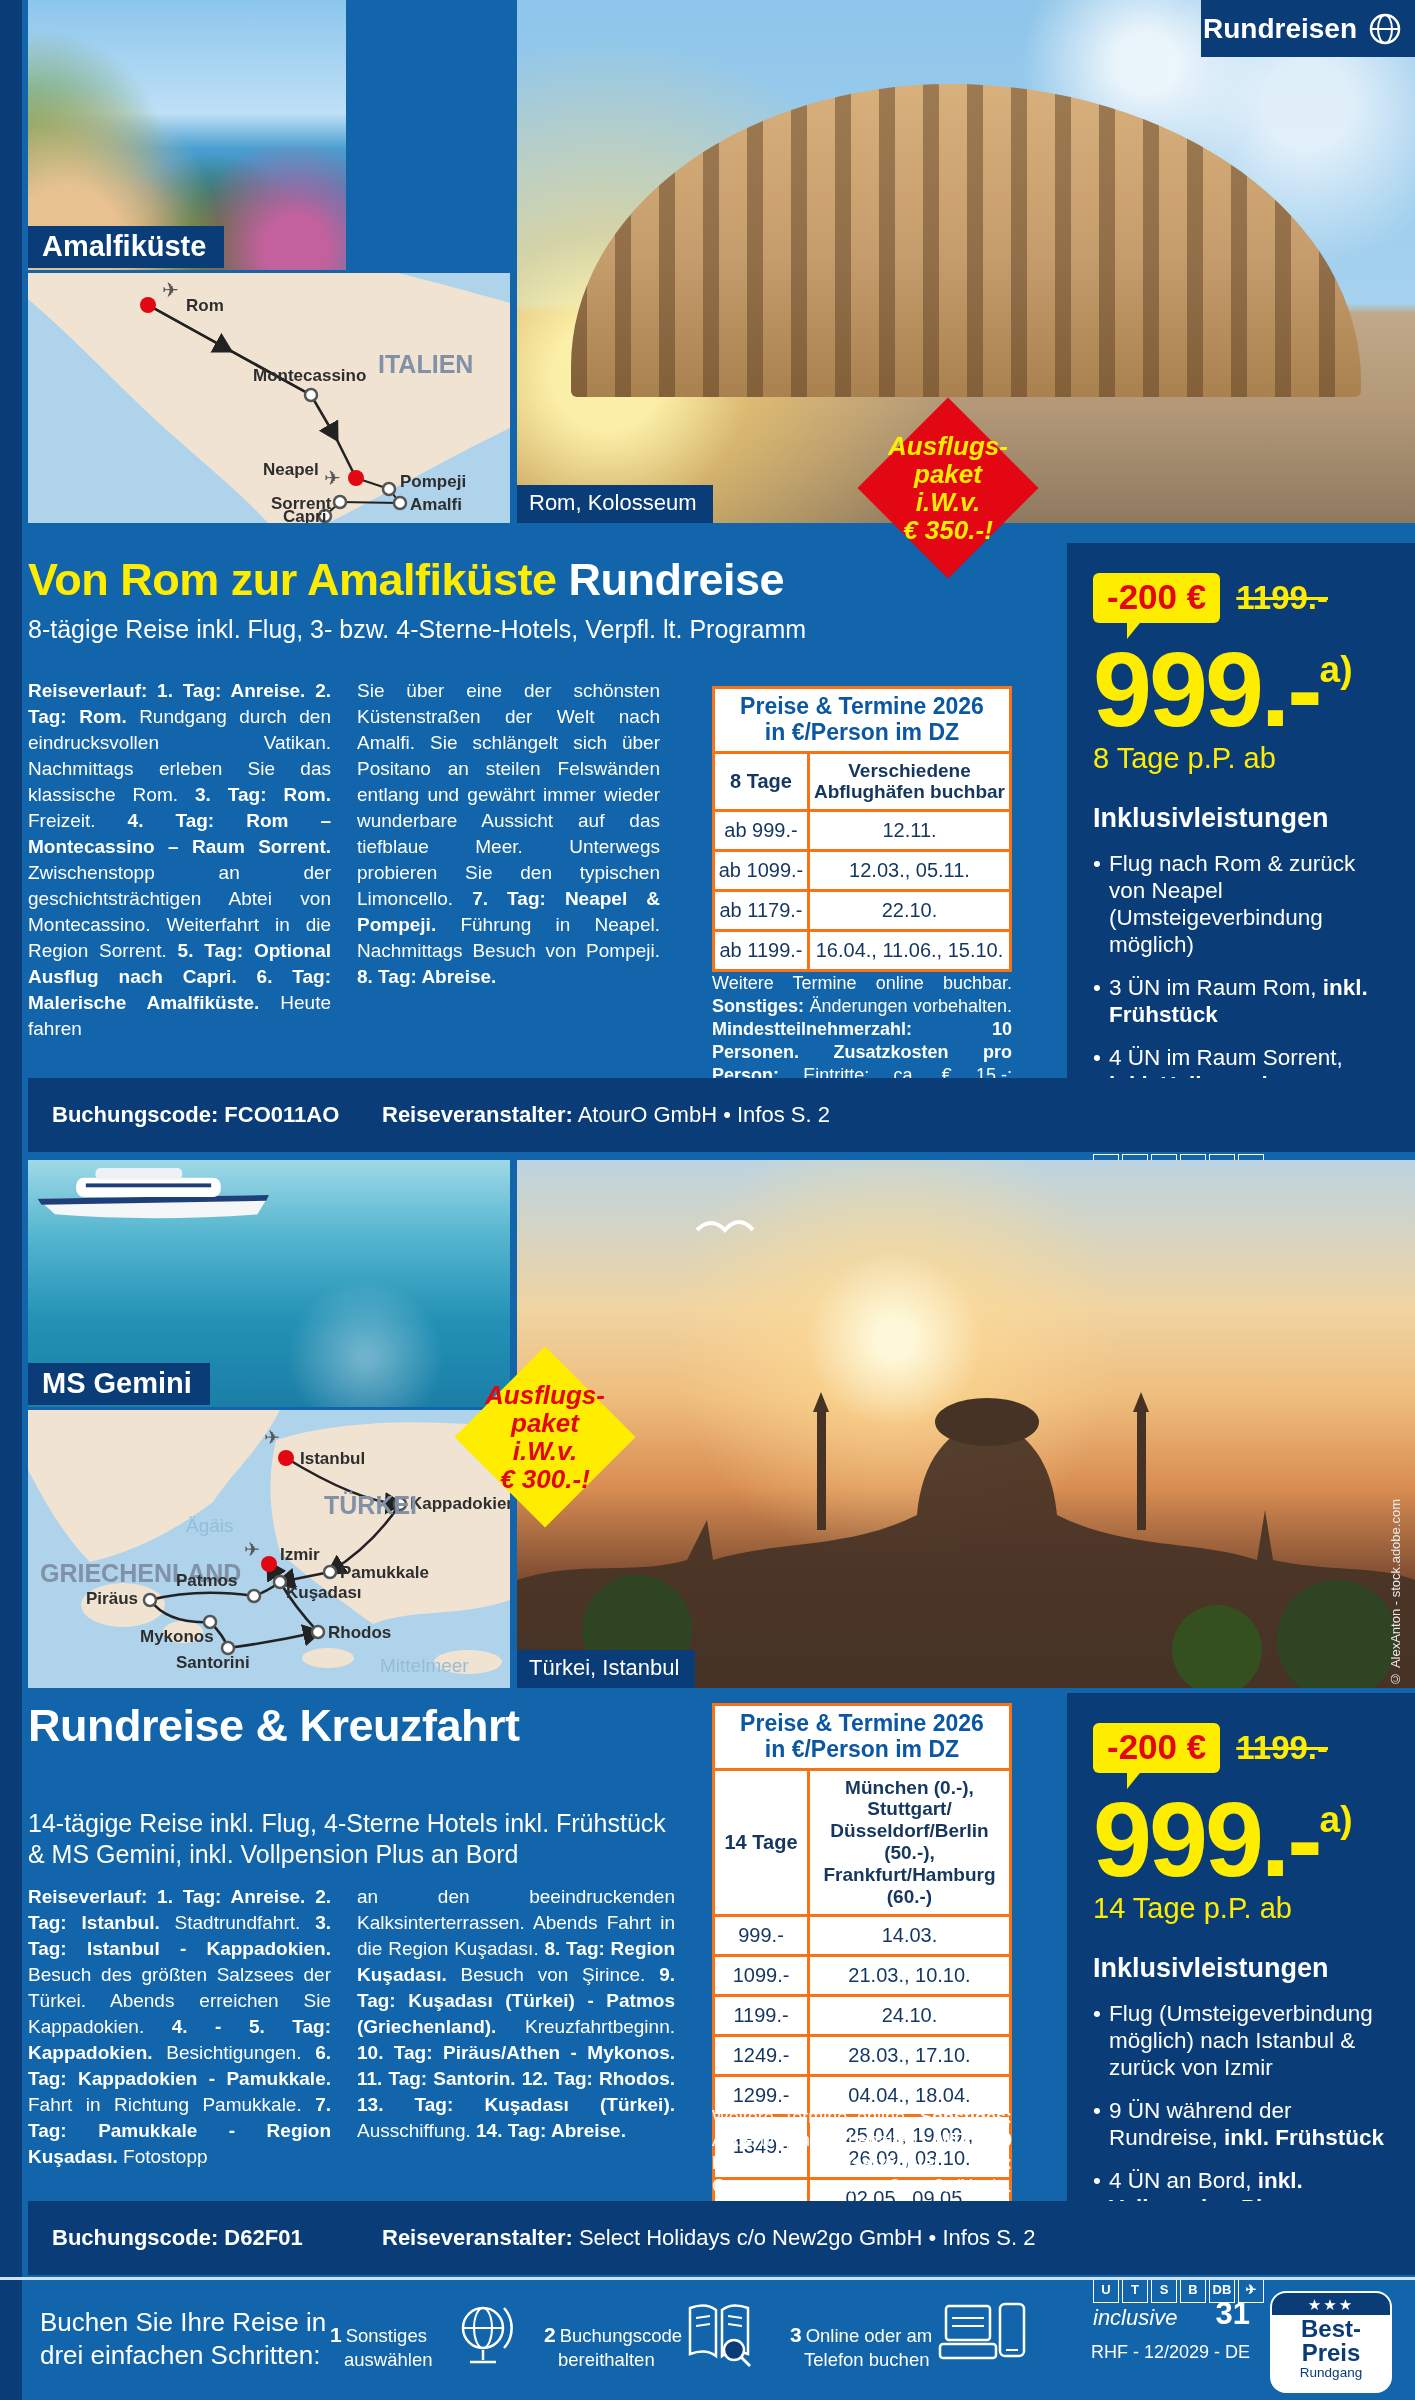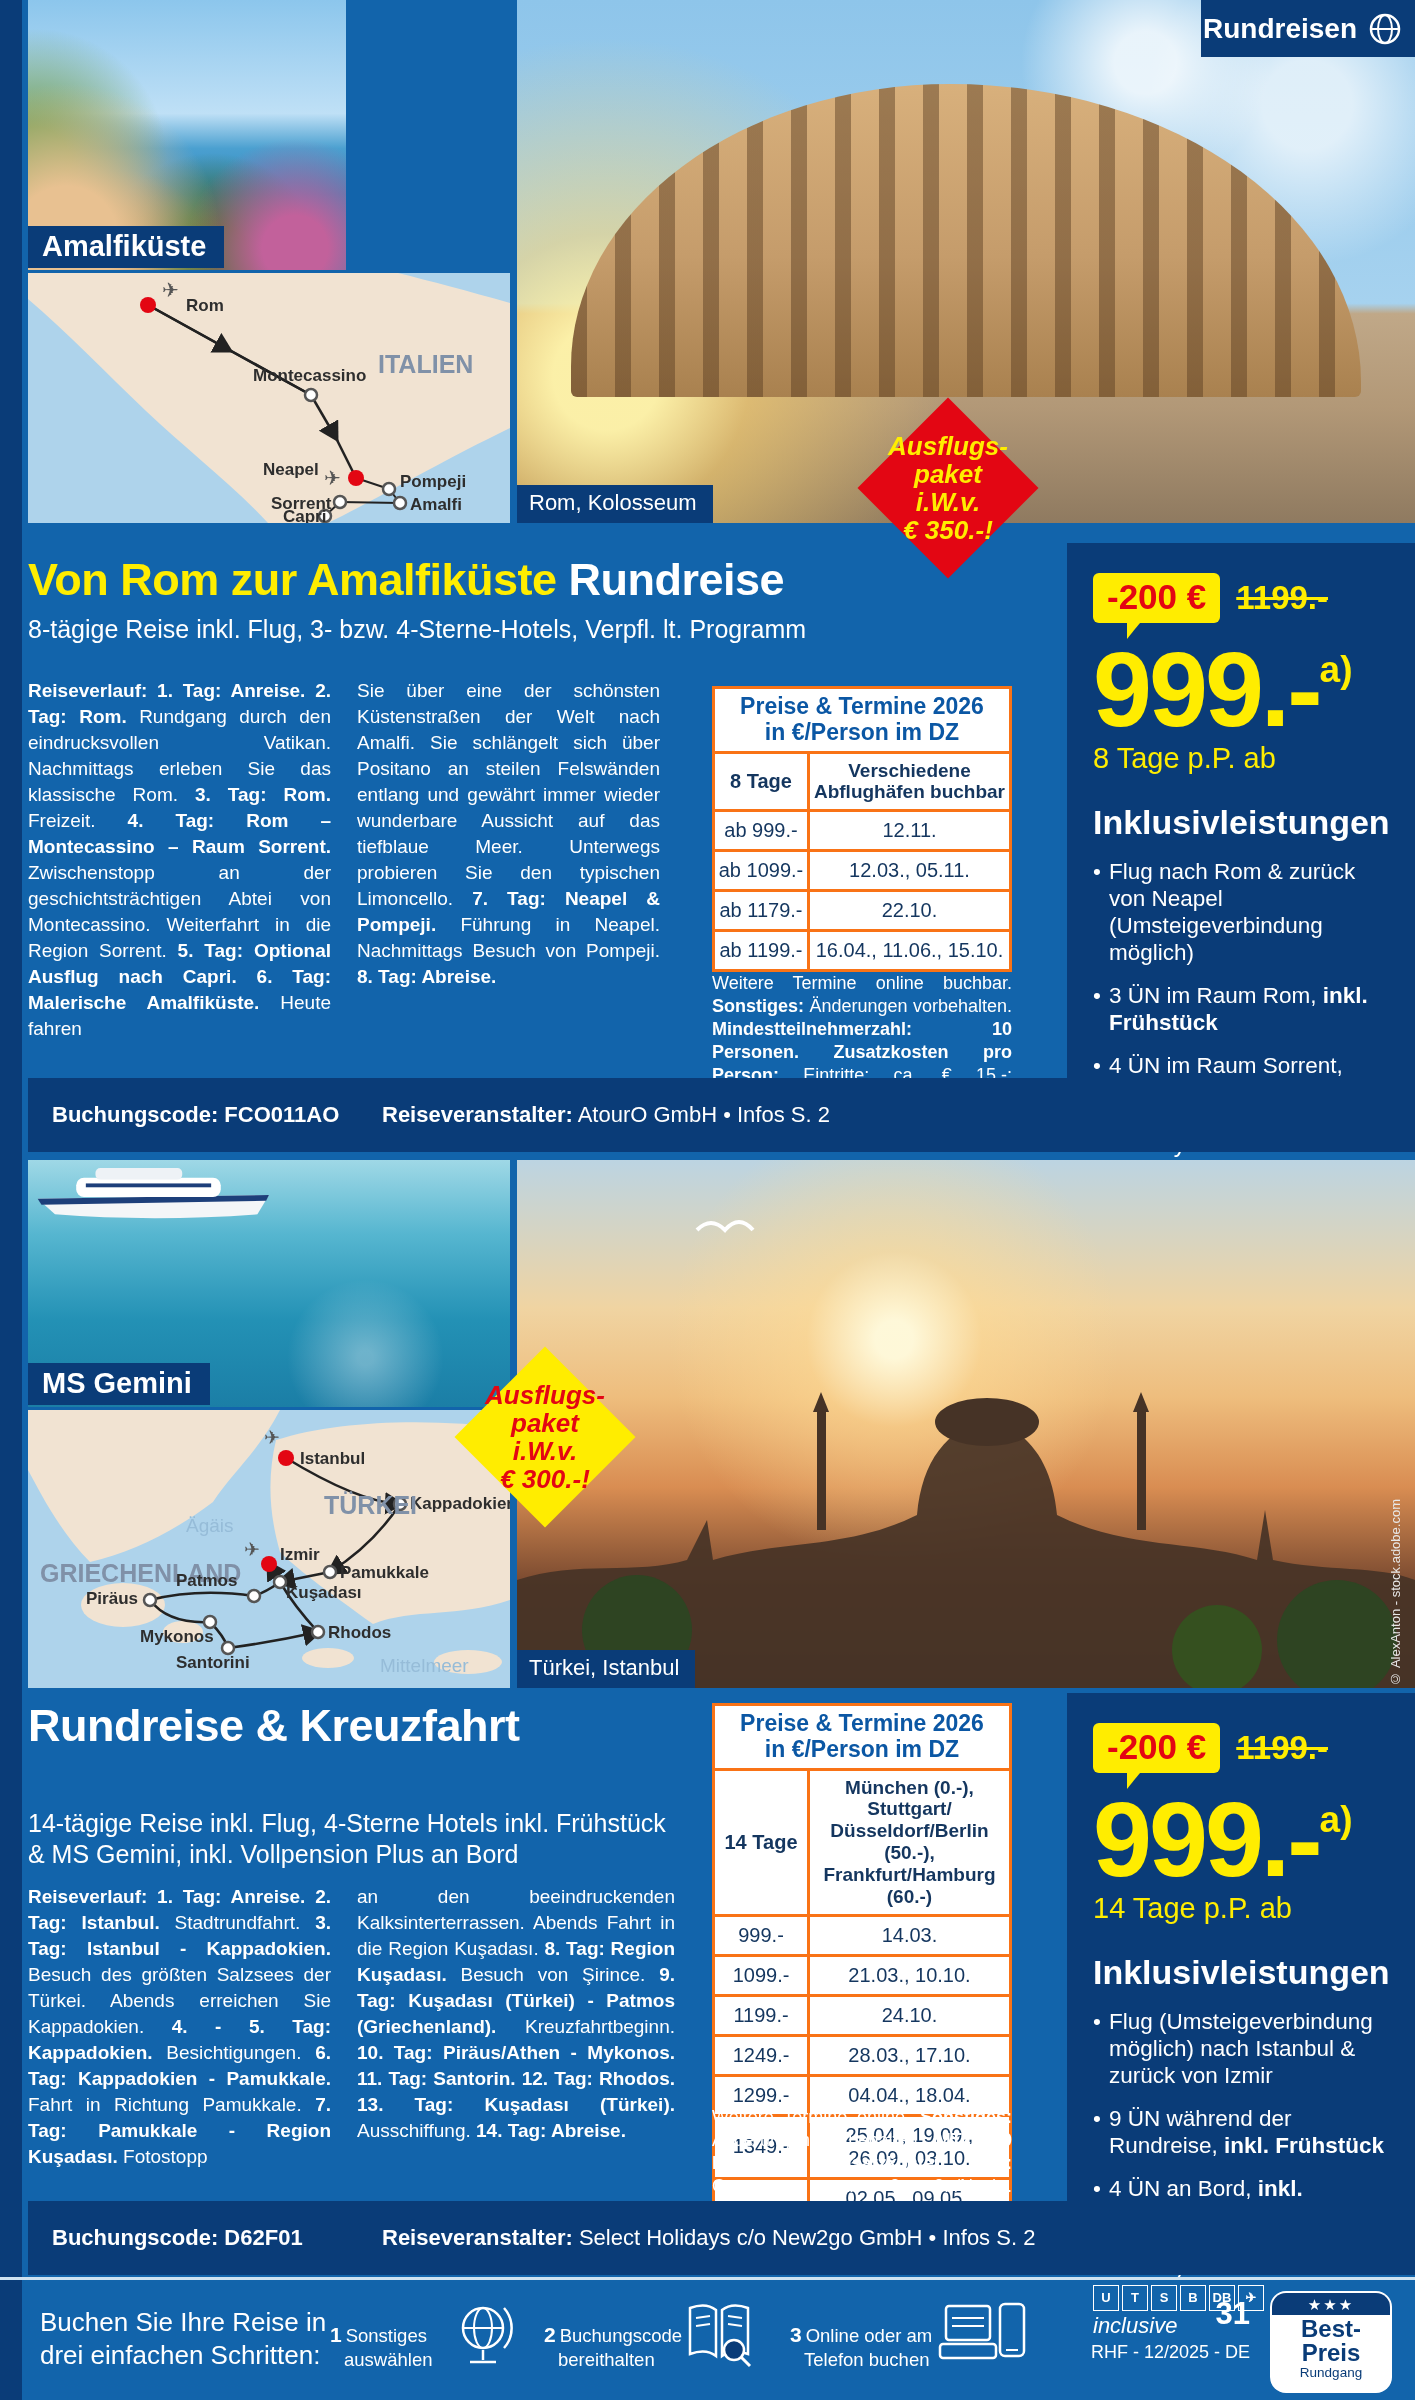--- a/index.html
+++ b/index.html
@@ -72,21 +72,21 @@
     padding:30px 22px 0 26px;}
   .tagrow{display:flex;align-items:flex-start;gap:16px;}
   .tag{position:relative;background:#ffed00;color:#e30613;font-weight:bold;font-size:35px;
     padding:4px 14px 6px;border-radius:6px;}
   .tag:after{content:"";position:absolute;left:34px;bottom:-16px;border:10px solid transparent;
     border-top:12px solid #ffed00;border-left:8px solid #ffed00;}
   .oldprice{color:#ffed00;font-weight:bold;font-size:33px;text-decoration:line-through;margin-top:6px;}
   .bigprice{color:#ffed00;font-weight:bold;font-size:106px;line-height:.95;letter-spacing:-3px;margin-top:16px;}
   .bigprice sup{font-size:37px;letter-spacing:0;vertical-align:super;position:relative;top:-8px;}
   .per{color:#ffed00;font-size:29px;margin-top:2px;}
-  .incl-title{color:#fff;font-weight:bold;font-size:34px;margin-top:28px;}
+  .incl-title{color:#fff;font-weight:bold;font-size:27px;margin-top:28px;}
   .bullet{display:flex;gap:8px;color:#fff;font-size:22.5px;line-height:1.2;margin-top:16px;}
   .bullet b{font-weight:bold;}
   .bdot{flex:0 0 auto;}
   .rail{margin-top:24px;}
   .rail .rl{font-size:24px;letter-spacing:.5px;}
   .railicons{display:flex;gap:3px;margin:4px 0 2px;}
   .railicons span{display:inline-flex;align-items:center;justify-content:center;width:24px;height:24px;
     background:#1264ab;border:1.5px solid #fff;color:#fff;font-size:13px;font-weight:bold;}
   .rail .sub{font-style:italic;font-size:22px;}
   
@@ -493,21 +493,21 @@
     <svg style="position:absolute;left:938px;top:18px;" width="90" height="72" viewBox="0 0 90 72">
       <rect x="8" y="8" width="44" height="34" rx="3" fill="none" stroke="#fff" stroke-width="2.5"></rect>
       <line x1="14" y1="20" x2="46" y2="20" stroke="#fff" stroke-width="2"></line>
       <line x1="14" y1="28" x2="46" y2="28" stroke="#fff" stroke-width="2"></line>
       <rect x="2" y="46" width="56" height="14" rx="3" fill="none" stroke="#fff" stroke-width="2.5"></rect>
       <rect x="62" y="6" width="24" height="52" rx="5" fill="none" stroke="#fff" stroke-width="2.5"></rect>
       <line x1="68" y1="52" x2="80" y2="52" stroke="#fff" stroke-width="2"></line>
     </svg>
 
     <div class="pagenum" style="left:1130px;top:16px;width:120px;">31</div>
-    <div class="edition" style="left:1060px;top:62px;width:190px;">RHF - 12/2025 - DE</div>
+    <div class="edition" style="left:1060px;top:62px;width:190px;">RHF - 12/2029 - DE</div>
   </div>
 
   <div id="bpbadge">
     <div class="st">★★★</div>
     <div class="m"><span>Best-</span><br><span>Preis</span></div>
     <div class="g">Rundgang</div>
   </div>
 </div>
 
 </body></html>

